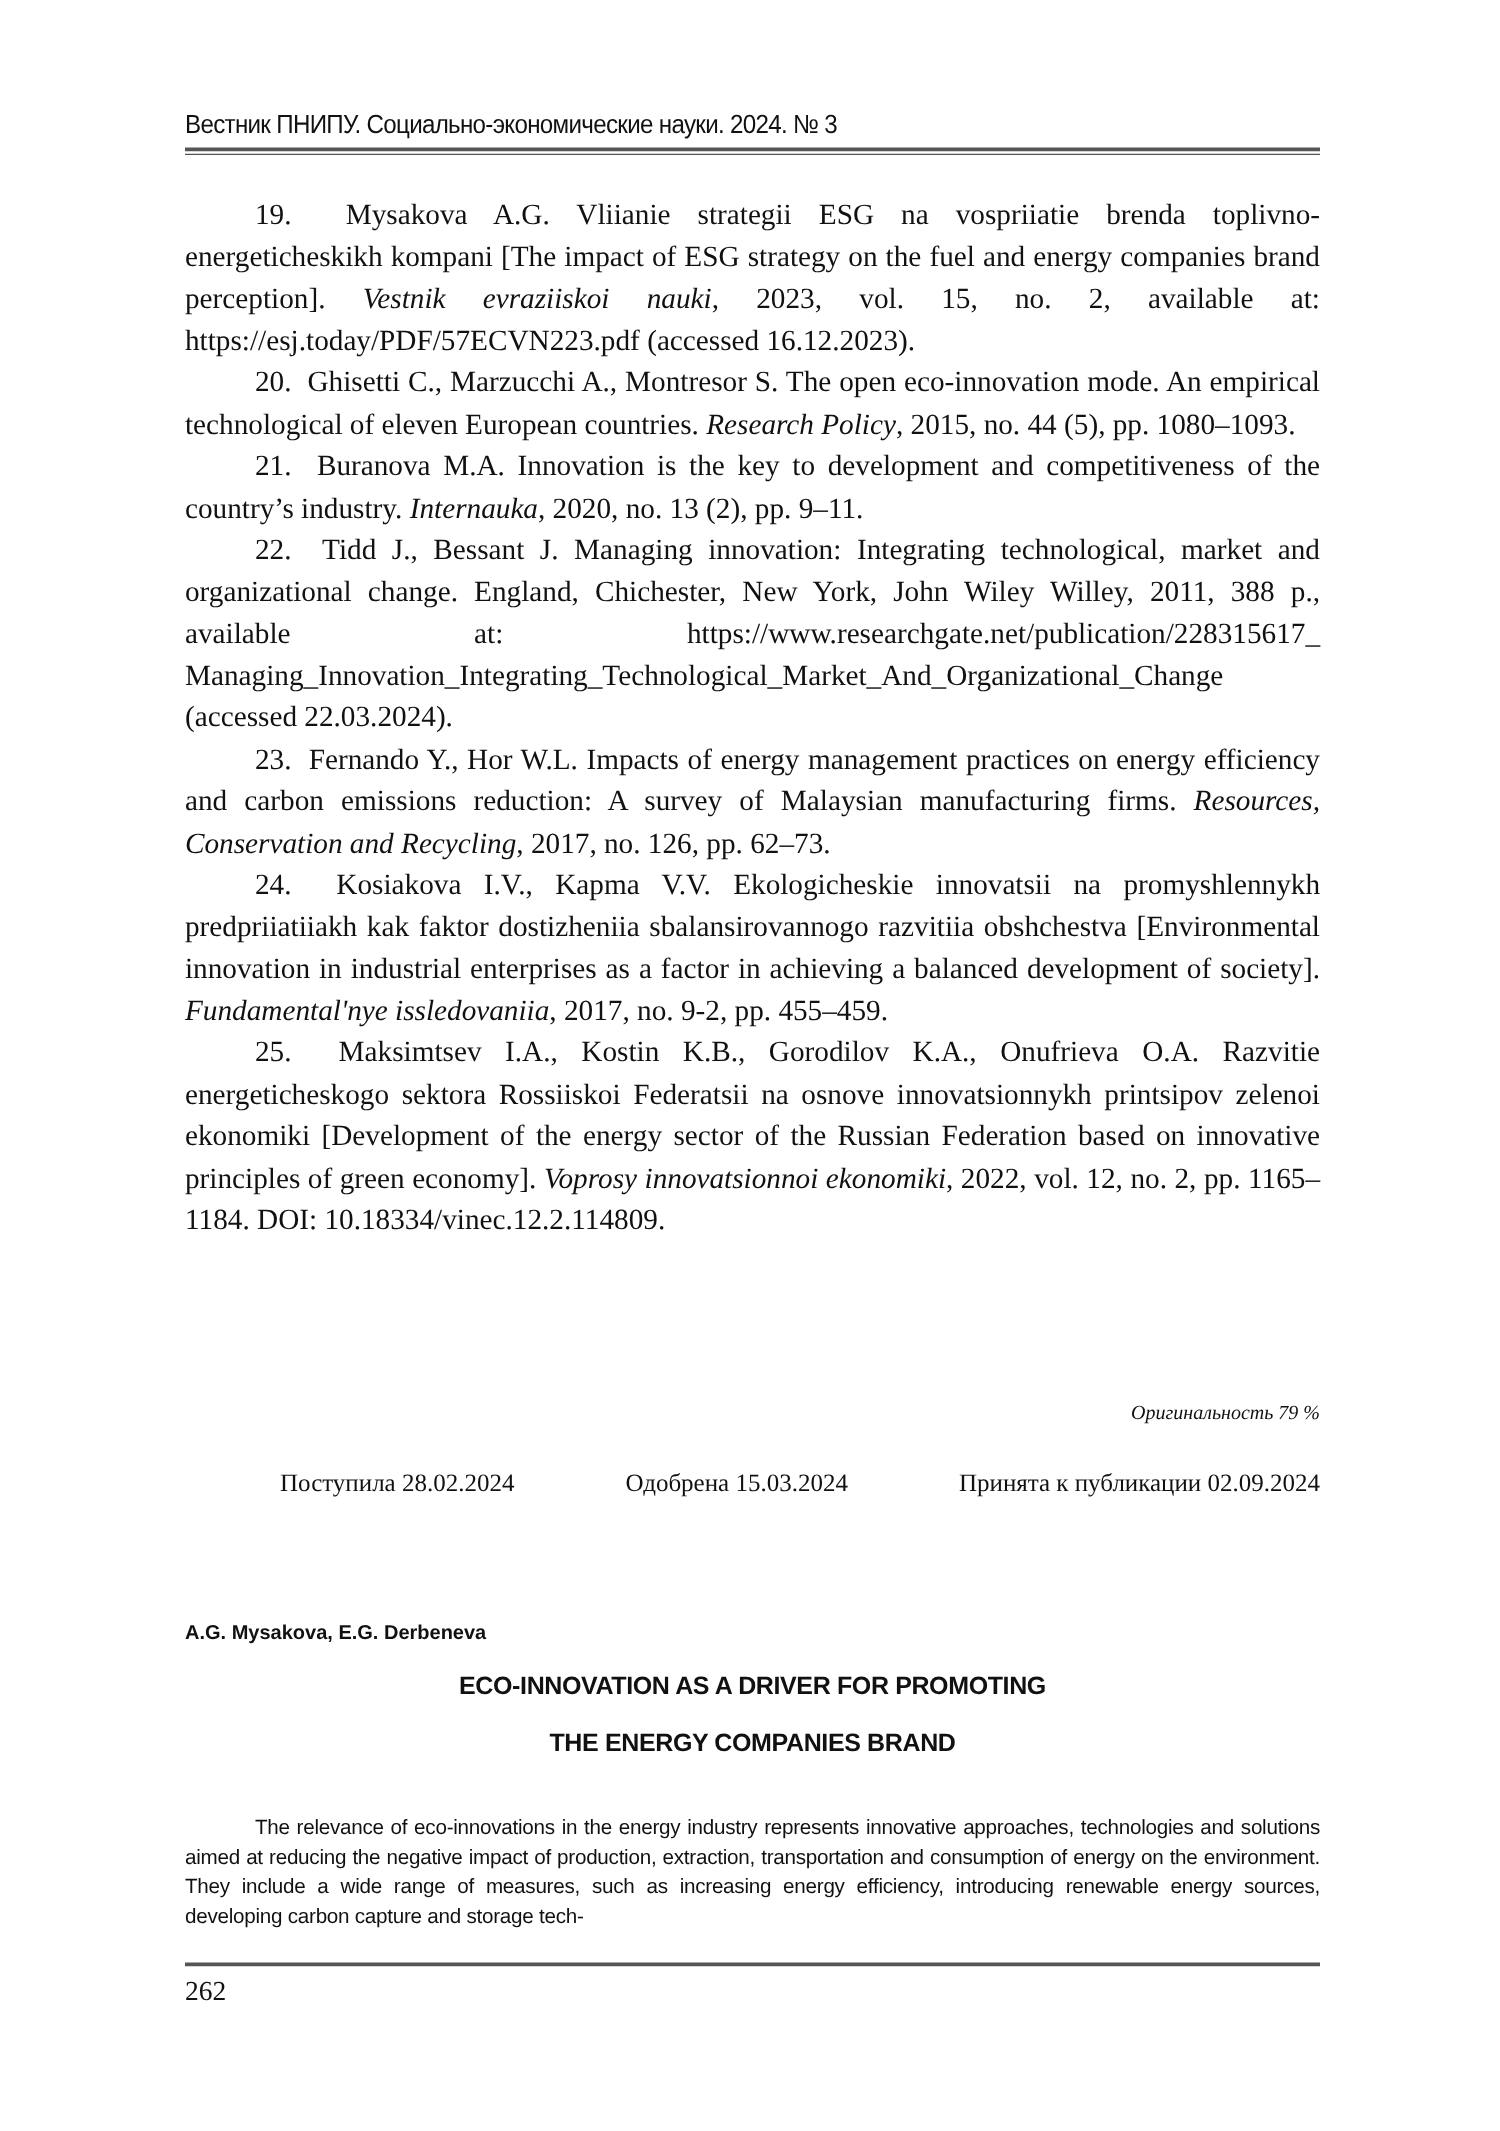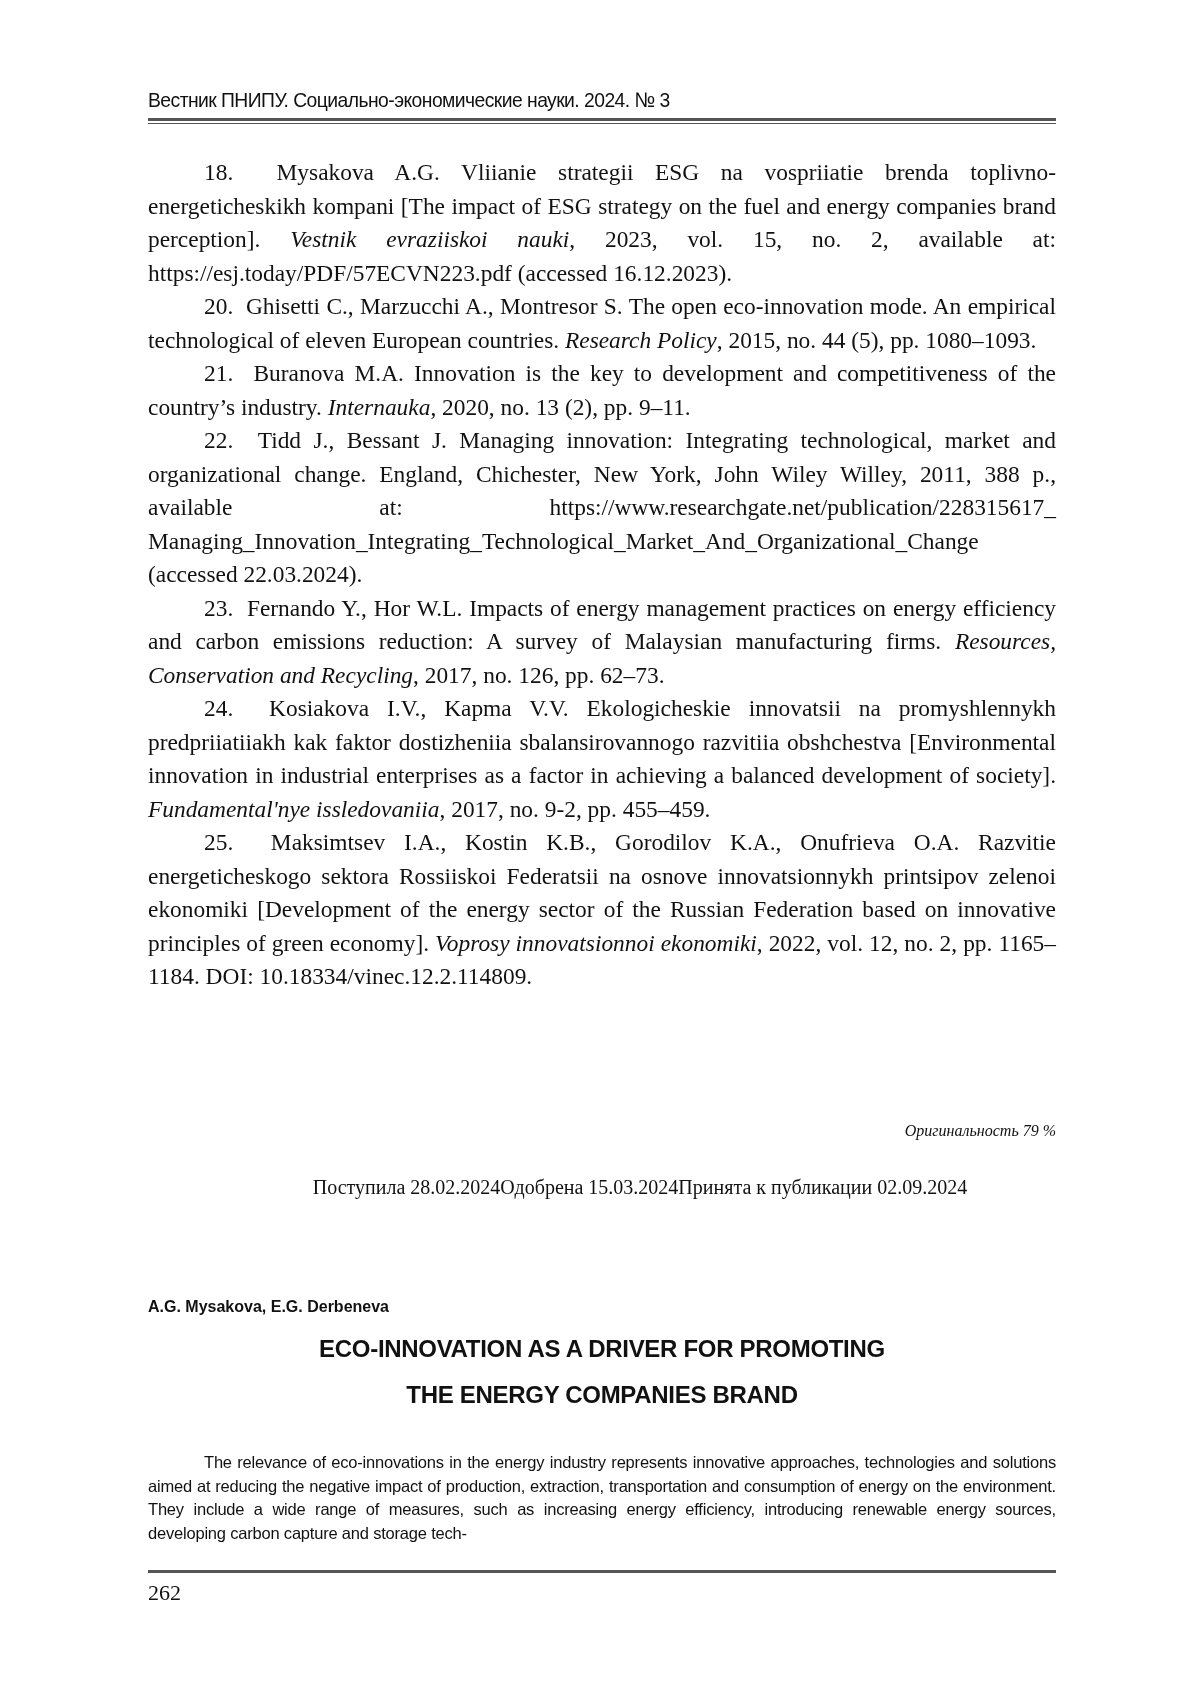--- a/index.html
+++ b/index.html
@@ -22,29 +22,29 @@
   }
   .ref { margin: 0; text-indent: 56px; }
   .ref i { font-style: italic; }
   .orig {
     position: absolute; top: 1122px; right: 0;
     font-family: "Liberation Serif", serif; font-style: italic; font-size: 16px;
   }
   .dates {
     position: absolute; top: 1176px; left: 76px; width: 832px;
     font-family: "Liberation Serif", serif; font-size: 20px;
-    display: flex; justify-content: center;
+    display: flex; justify-content: space-between;
   }
   .authors {
     position: absolute; top: 1298px; left: 0; width: 908px; text-align: left;
     font-family: "Liberation Sans", sans-serif; font-weight: bold; font-size: 16px;
   }
   .title {
     position: absolute; top: 1326px; left: 0; width: 908px; text-align: center;
-    font-family: "Liberation Sans", sans-serif; font-weight: bold; font-size: 24px;
+    font-family: "Liberation Sans", sans-serif; font-weight: bold; font-size: 20px;
     line-height: 46px; letter-spacing: -0.3px;
   }
   .abstract {
     position: absolute; top: 1451px; left: 0; width: 908px;
     font-family: "Liberation Sans", sans-serif; font-size: 16.5px; line-height: 23.5px;
     text-align: justify; text-indent: 56px; letter-spacing: -0.2px;
   }
   .foot-rule {
     position: absolute; top: 1570px; left: 0; width: 908px; height: 3px;
     background: #555;
@@ -55,21 +55,21 @@
   }
 </style>
 </head>
 <body>
 
 <div class="page">
   <div class="running-head">Вестник ПНИПУ. Социально-экономические науки. 2024. № 3</div>
   <div class="head-rule"></div>
 
   <div class="refs" id="refs">
-      <p class="ref"><span>18.</span>&nbsp; <span>Mysakova A.G. Vliianie strategii ESG na vospriiatie brenda toplivno-energeticheskikh kompani [The impact of ESG strategy on the fuel and energy companies brand perception]. </span><i>Vestnik evraziiskoi nauki</i><span>, 2023, vol. 15, no. 2, available at: https://esj.today/PDF/57ECVN223.pdf (accessed 16.12.2023).</span></p>
+      <p class="ref"><span>19.</span>&nbsp; <span>Mysakova A.G. Vliianie strategii ESG na vospriiatie brenda toplivno-energeticheskikh kompani [The impact of ESG strategy on the fuel and energy companies brand perception]. </span><i>Vestnik evraziiskoi nauki</i><span>, 2023, vol. 15, no. 2, available at: https://esj.today/PDF/57ECVN223.pdf (accessed 16.12.2023).</span></p>
       <p class="ref"><span>20.</span>&nbsp; <span>Ghisetti C., Marzucchi A., Montresor S. The open eco-innovation mode. An empirical technological of eleven European countries. </span><i>Research Policy</i><span>, 2015, no. 44 (5), pp. 1080–1093.</span></p>
       <p class="ref"><span>21.</span>&nbsp; <span>Buranova M.A. Innovation is the key to development and competitiveness of the country’s industry. </span><i>Internauka</i><span>, 2020, no. 13 (2), pp. 9–11.</span></p>
       <p class="ref"><span>22.</span>&nbsp; <span>Tidd J., Bessant J. Managing innovation: Integrating technological, market and organizational change. England, Chichester, New York, John Wiley Willey, 2011, 388 p., available at: https://www.researchgate.net/publication/228315617_ Managing_Innovation_Integrating_Technological_Market_And_Organizational_Change (accessed 22.03.2024).</span></p>
       <p class="ref"><span>23.</span>&nbsp; <span>Fernando Y., Hor W.L. Impacts of energy management practices on energy efficiency and carbon emissions reduction: A survey of Malaysian manufacturing firms. </span><i>Resources, Conservation and Recycling</i><span>, 2017, no. 126, pp. 62–73.</span></p>
       <p class="ref"><span>24.</span>&nbsp; <span>Kosiakova I.V., Kapma V.V. Ekologicheskie innovatsii na promyshlennykh predpriiatiiakh kak faktor dostizheniia sbalansirovannogo razvitiia obshchestva [Environmental innovation in industrial enterprises as a factor in achieving a balanced development of society]. </span><i>Fundamental'nye issledovaniia</i><span>, 2017, no. 9-2, pp. 455–459.</span></p>
       <p class="ref"><span>25.</span>&nbsp; <span>Maksimtsev I.A., Kostin K.B., Gorodilov K.A., Onufrieva O.A. Razvitie energeticheskogo sektora Rossiiskoi Federatsii na osnove innovatsionnykh printsipov zelenoi ekonomiki [Development of the energy sector of the Russian Federation based on innovative principles of green economy]. </span><i>Voprosy innovatsionnoi ekonomiki</i><span>, 2022, vol. 12, no. 2, pp. 1165–1184. DOI: 10.18334/vinec.12.2.114809.</span></p>
     </div>
 
   <div class="orig">Оригинальность 79 %</div>
 

